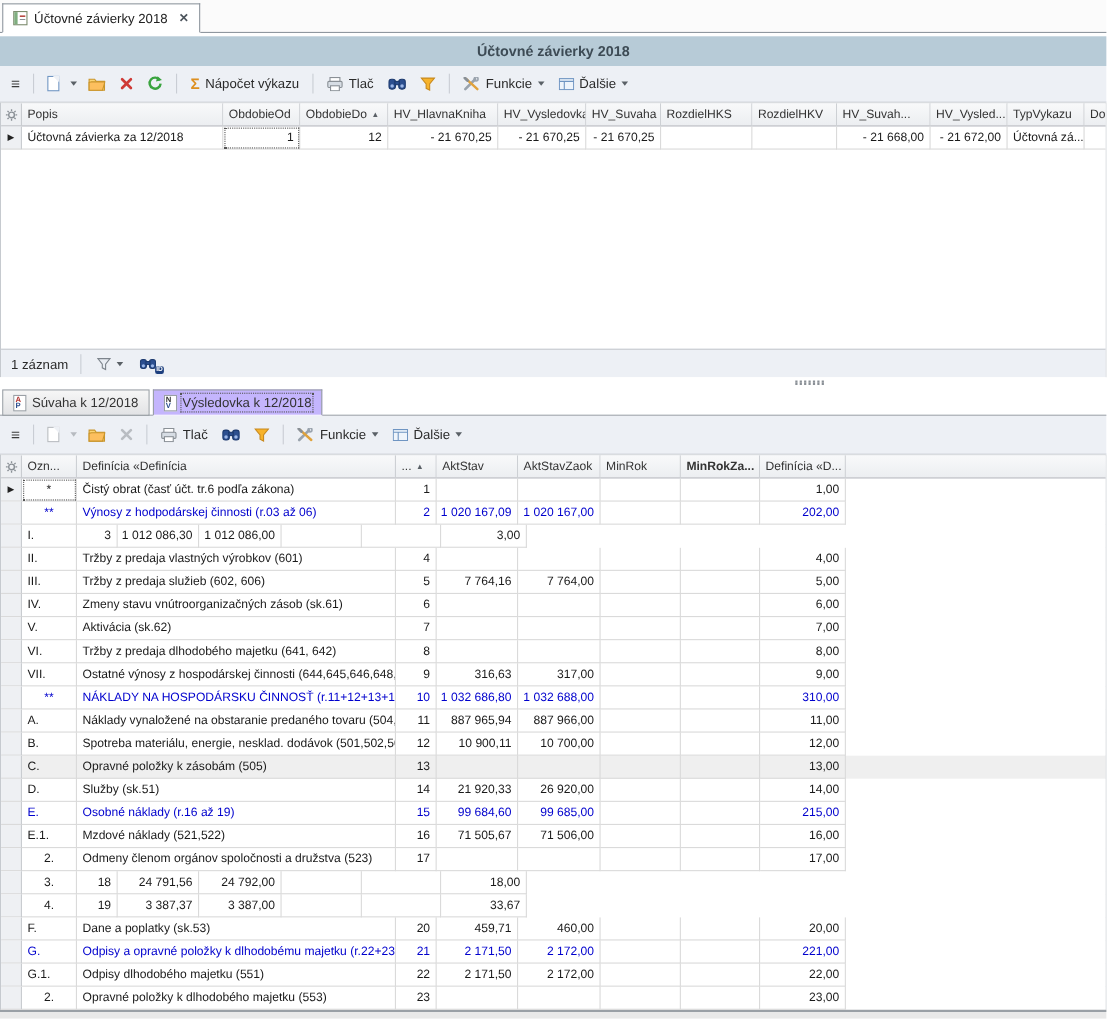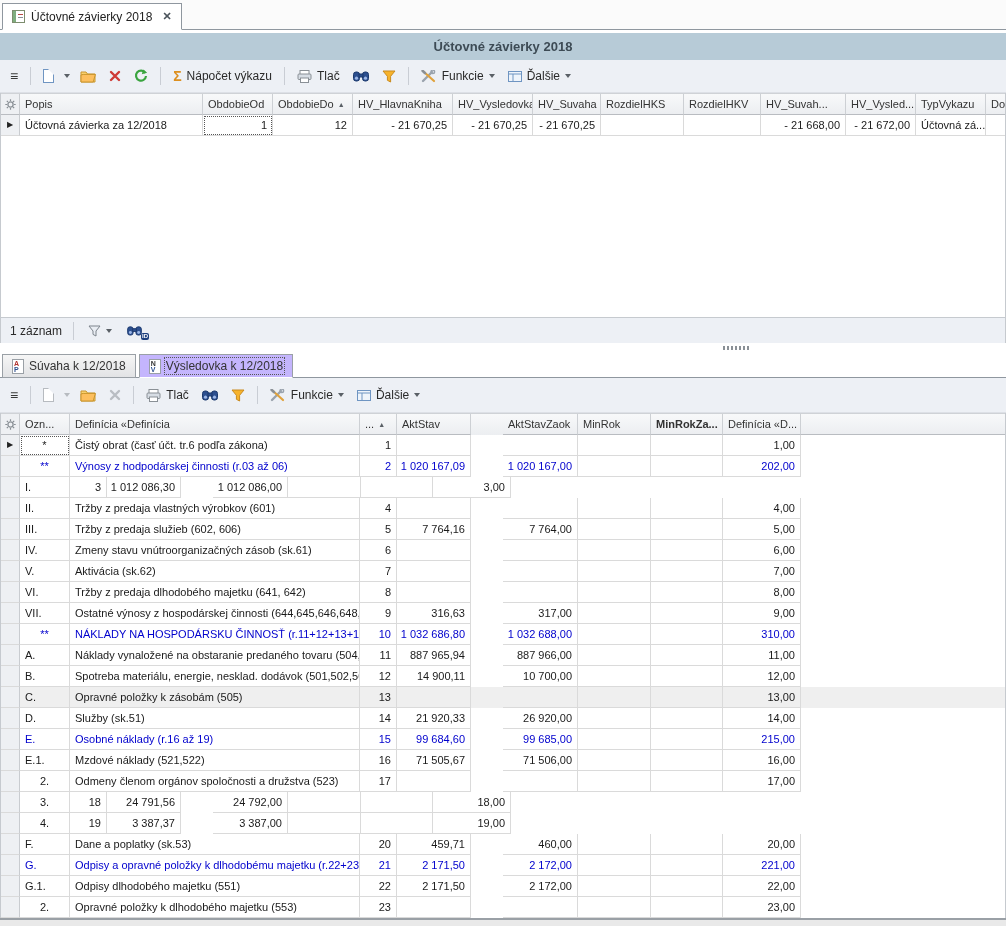--- a/index.html
+++ b/index.html
@@ -68,21 +68,21 @@
   #tabstrip2 { height:25px; background:#fff; border-bottom:1px solid #8f979f; display:flex; align-items:flex-end; padding-left:2px; gap:3px; }
   .sheet-tab { height:24px; margin-bottom:-1px; border:1px solid #9aa0a6; display:flex; align-items:center; gap:5px; padding:0 9px; font-size:12px; color:#333; background:linear-gradient(#f6f6f6,#e2e3e5); }
   .sheet-tab.active { background:#c4b5fd; border-bottom:1px solid #fff; }
   .sheet-tab.active .tab-label { outline:1px dotted #555; outline-offset:1px; }
   .pageicon { width:12px; height:15px; background:#fff; border:1px solid #9aa0a6; position:relative; font-weight:bold; }
   .pageicon span { position:absolute; left:1px; font-size:7px; line-height:7px; }
   .pi-top { top:0; } .pi-bot { bottom:0; }
 
   
   .c-ozn{width:50px;} .c-def{width:290px;} .c-num{width:37px;} .c-akt{width:74px;}
-  .c-aktz{width:75px;margin-left:32px;} .c-minr{width:73px;} .c-minrz{width:72px;} .c-defd{width:78px;}
+  .c-aktz{width:75px;} .c-minr{width:73px;} .c-minrz{width:72px;} .c-defd{width:78px;}
   .c-fillh{flex:1; border-right:none;}
   .g2row.blue .gc { color:#0000cd; }
   .g2row.shaded { background:#efefef; }
   .g2row .c-ozn.center { justify-content:center; }
   .g2row.current .c-ozn { outline:1px dotted #555; outline-offset:-2px; }
 
   #bottomstrip { border-top:2px solid #9aa0a6; height:8px; background:#e9e9e9; }
 </style>
 </head>
 <body>
@@ -533,21 +533,21 @@
     <div class="gc r c-defd">11,00</div>
     <div class="gc c-fillh" style="border-bottom:none;"></div>
   </div>
       <div class="grow g2row">
     <div class="ind">
           <span class="arr">▶</span>
         </div>
     <div class="gc c-ozn">B.</div>
     <div class="gc c-def">Spotreba materiálu, energie, nesklad. dodávok (501,502,503)</div>
     <div class="gc r c-num">12</div>
-    <div class="gc r c-akt">14 900,11</div>
+    <div class="gc r c-akt">10 900,11</div>
     <div class="gc r c-aktz">10 700,00</div>
     <div class="gc r c-minr"></div>
     <div class="gc r c-minrz"></div>
     <div class="gc r c-defd">12,00</div>
     <div class="gc c-fillh" style="border-bottom:none;"></div>
   </div>
       <div class="grow g2row shaded">
     <div class="ind">
           <span class="arr">▶</span>
         </div>
@@ -633,21 +633,21 @@
       <div class="grow g2row">
     <div class="ind">
           <span class="arr">▶</span>
         </div>
     <div class="gc c-ozn center">4.</div>
     <div class="gc r c-num">19</div>
     <div class="gc r c-akt">3 387,37</div>
     <div class="gc r c-aktz">3 387,00</div>
     <div class="gc r c-minr"></div>
     <div class="gc r c-minrz"></div>
-    <div class="gc r c-defd">19,00</div>
+    <div class="gc r c-defd">33,67</div>
     <div class="gc c-fillh" style="border-bottom:none;"></div>
   </div>
       <div class="grow g2row">
     <div class="ind">
           <span class="arr">▶</span>
         </div>
     <div class="gc c-ozn">F.</div>
     <div class="gc c-def">Dane a poplatky (sk.53)</div>
     <div class="gc r c-num">20</div>
     <div class="gc r c-akt">459,71</div>

